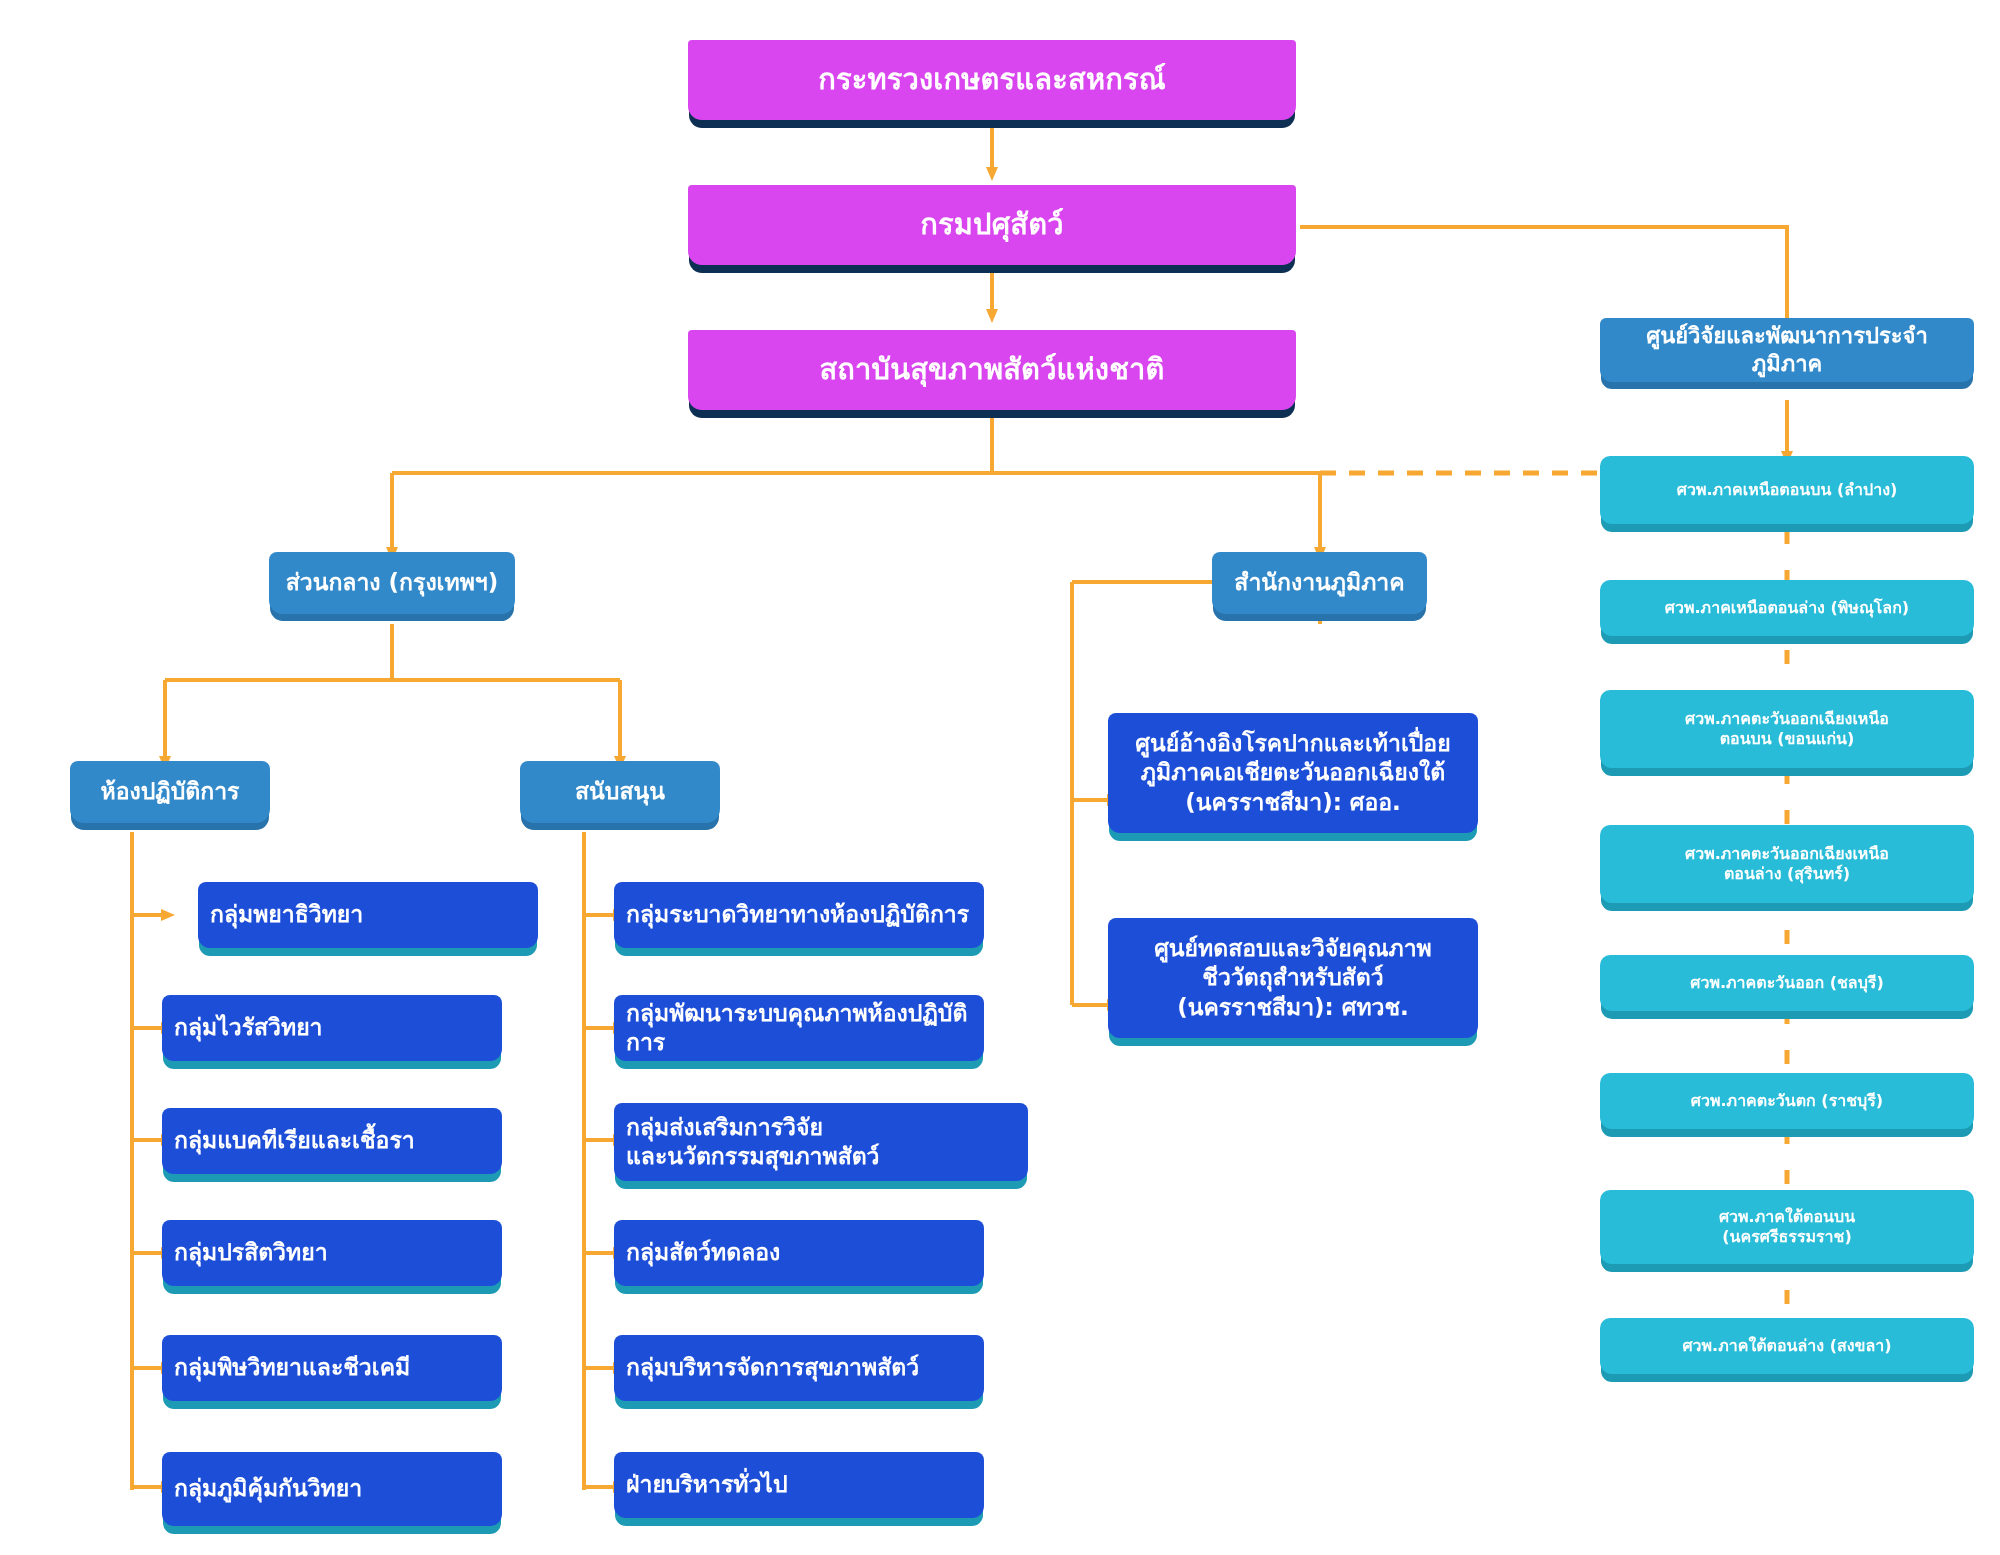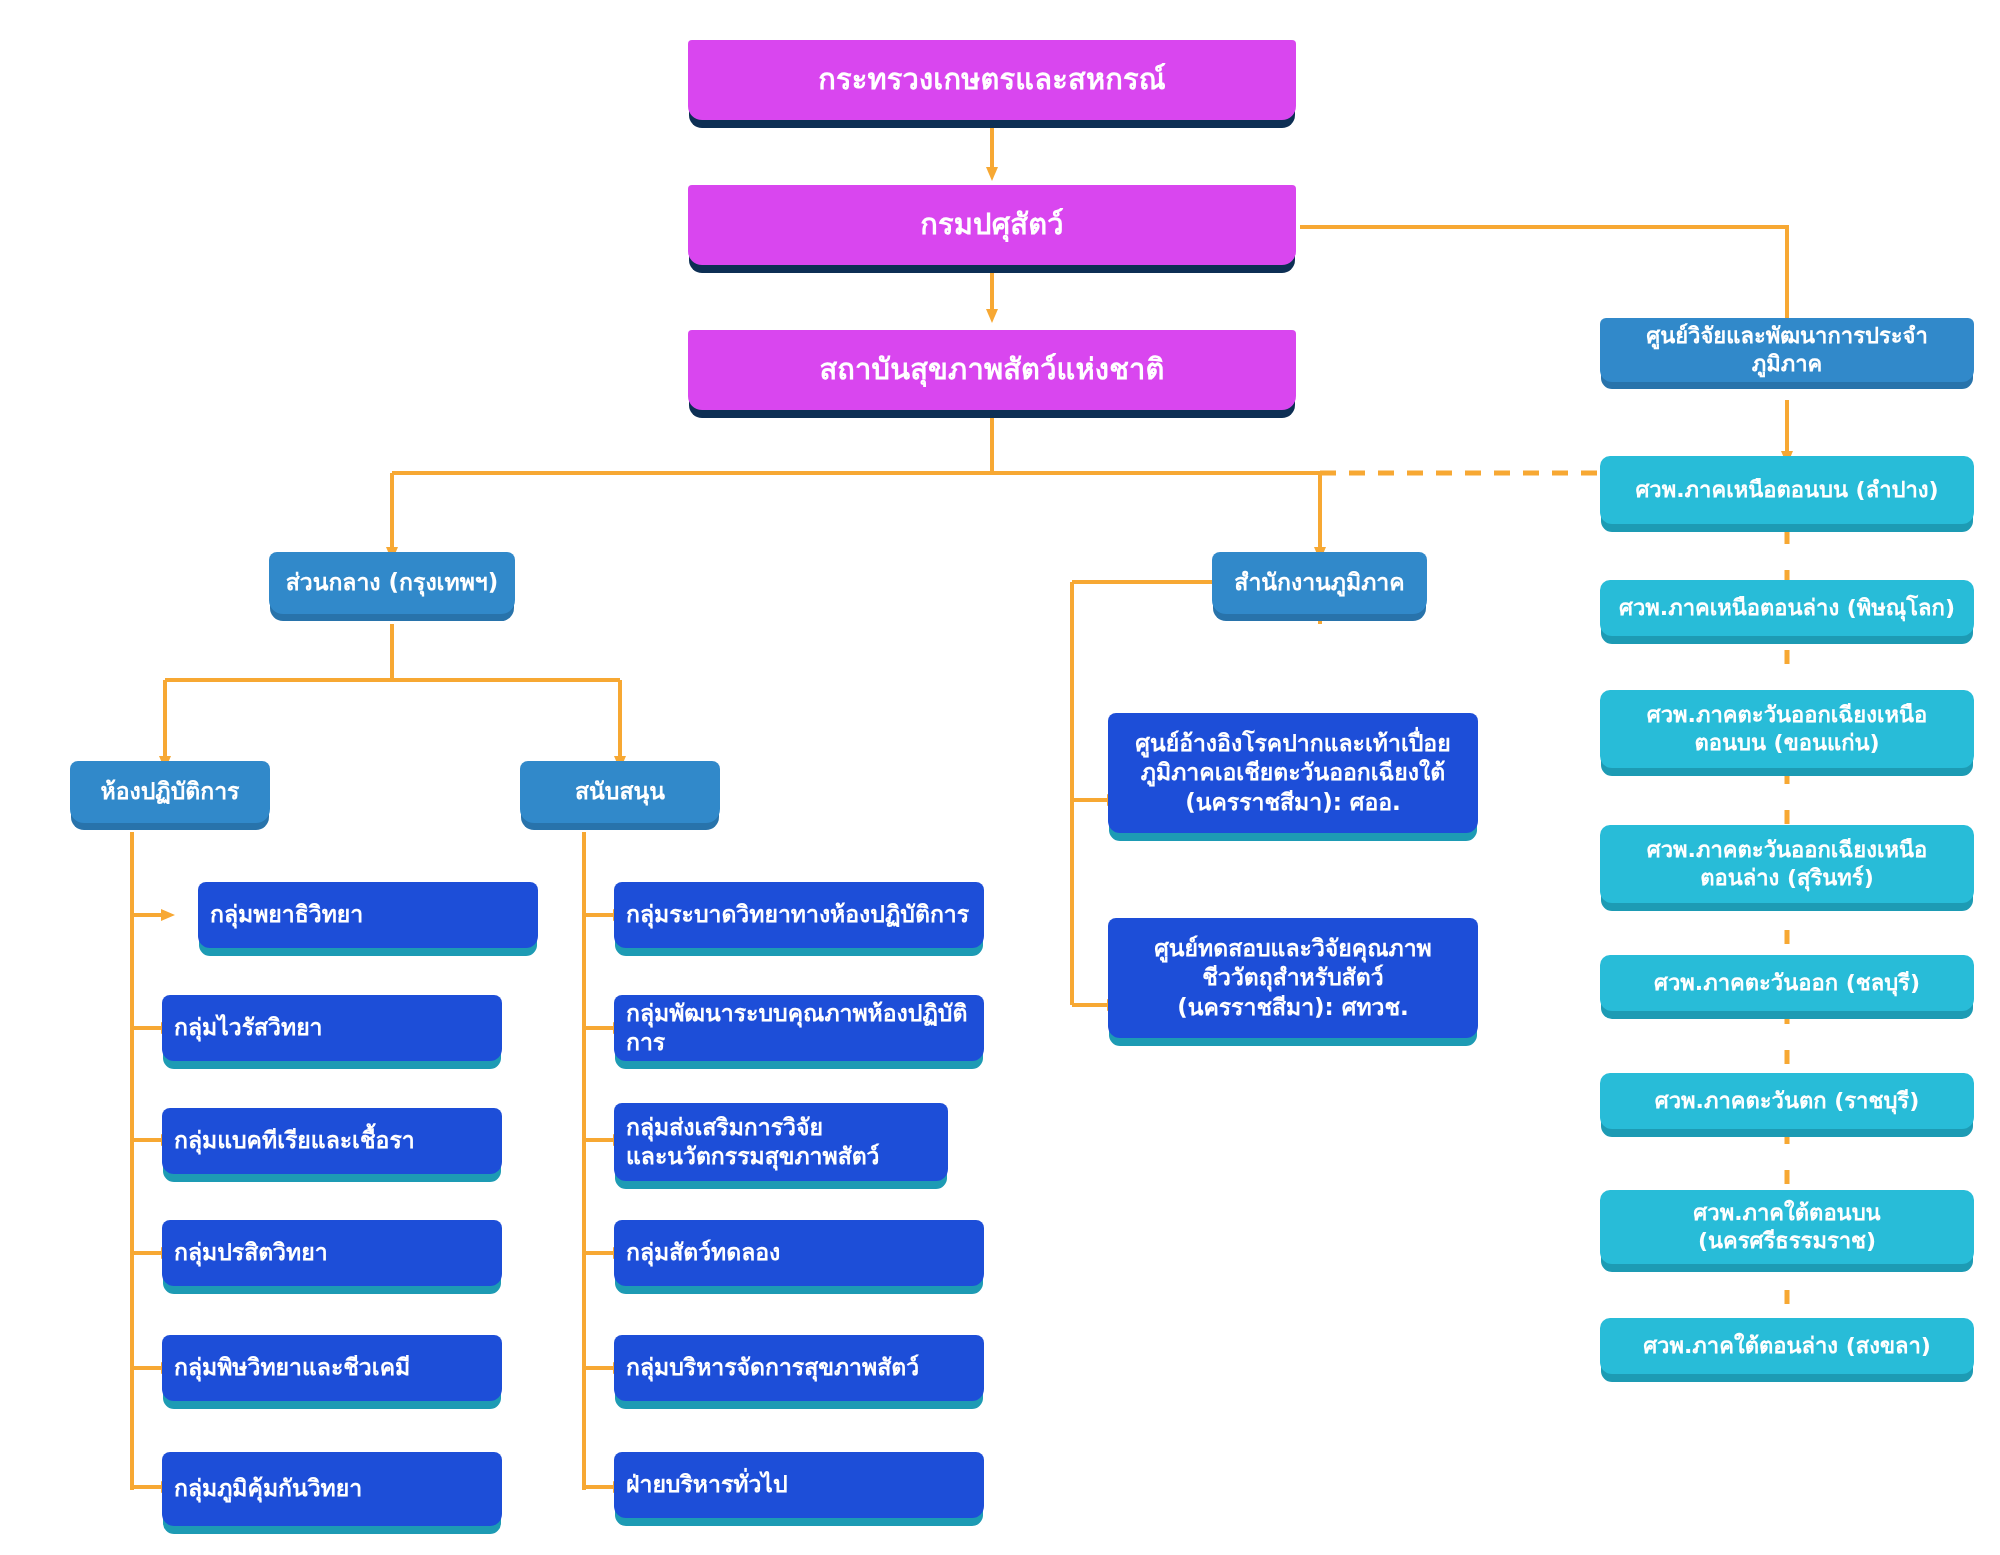--- a/index.html
+++ b/index.html
@@ -71,21 +71,21 @@
     font-size:23px;
   }
   .lvl-leaf.left-align{justify-content:flex-start;text-align:left;}
   .lvl-leaf.left-align .lbl{text-align:left;}
 
   
   .lvl-region{
     background:#28bcd8;
     border-radius:10px 10px 12px 12px;
     box-shadow:0 9px 0 -1px #1d9bb4;
-    font-size:22px;
+    font-size:16px;
   }
 </style>
 </head>
 <body>
 
 <div id="chart">
 
   <svg id="wires" viewBox="0 0 2000 1555">
     <defs>
       <marker id="arw" markerWidth="14" markerHeight="12" refX="1" refY="6" orient="auto" markerUnits="userSpaceOnUse">
@@ -213,21 +213,21 @@
       <div class="node lvl-leaf left-align" style="left: 614px; width: 370px; top: 882px; height: 66px;">
         <span class="lbl">
           <span>กลุ่มระบาดวิทยาทางห้องปฏิบัติการ</span>
         </span>
       </div>
       <div class="node lvl-leaf left-align" style="left: 614px; width: 370px; top: 995px; height: 66px;">
         <span class="lbl">
           <span>กลุ่มพัฒนาระบบคุณภาพห้องปฏิบัติการ</span>
         </span>
       </div>
-      <div class="node lvl-leaf left-align" style="left: 614px; width: 334px; top: 1103px; height: 78px;">
+      <div class="node lvl-leaf left-align" style="left: 614px; width: 414px; top: 1103px; height: 78px;">
         <span class="lbl">
           <span>กลุ่มส่งเสริมการวิจัย</span>
           <span>และนวัตกรรมสุขภาพสัตว์</span>
         </span>
       </div>
       <div class="node lvl-leaf left-align" style="left: 614px; width: 370px; top: 1220px; height: 66px;">
         <span class="lbl">
           <span>กลุ่มสัตว์ทดลอง</span>
         </span>
       </div>

